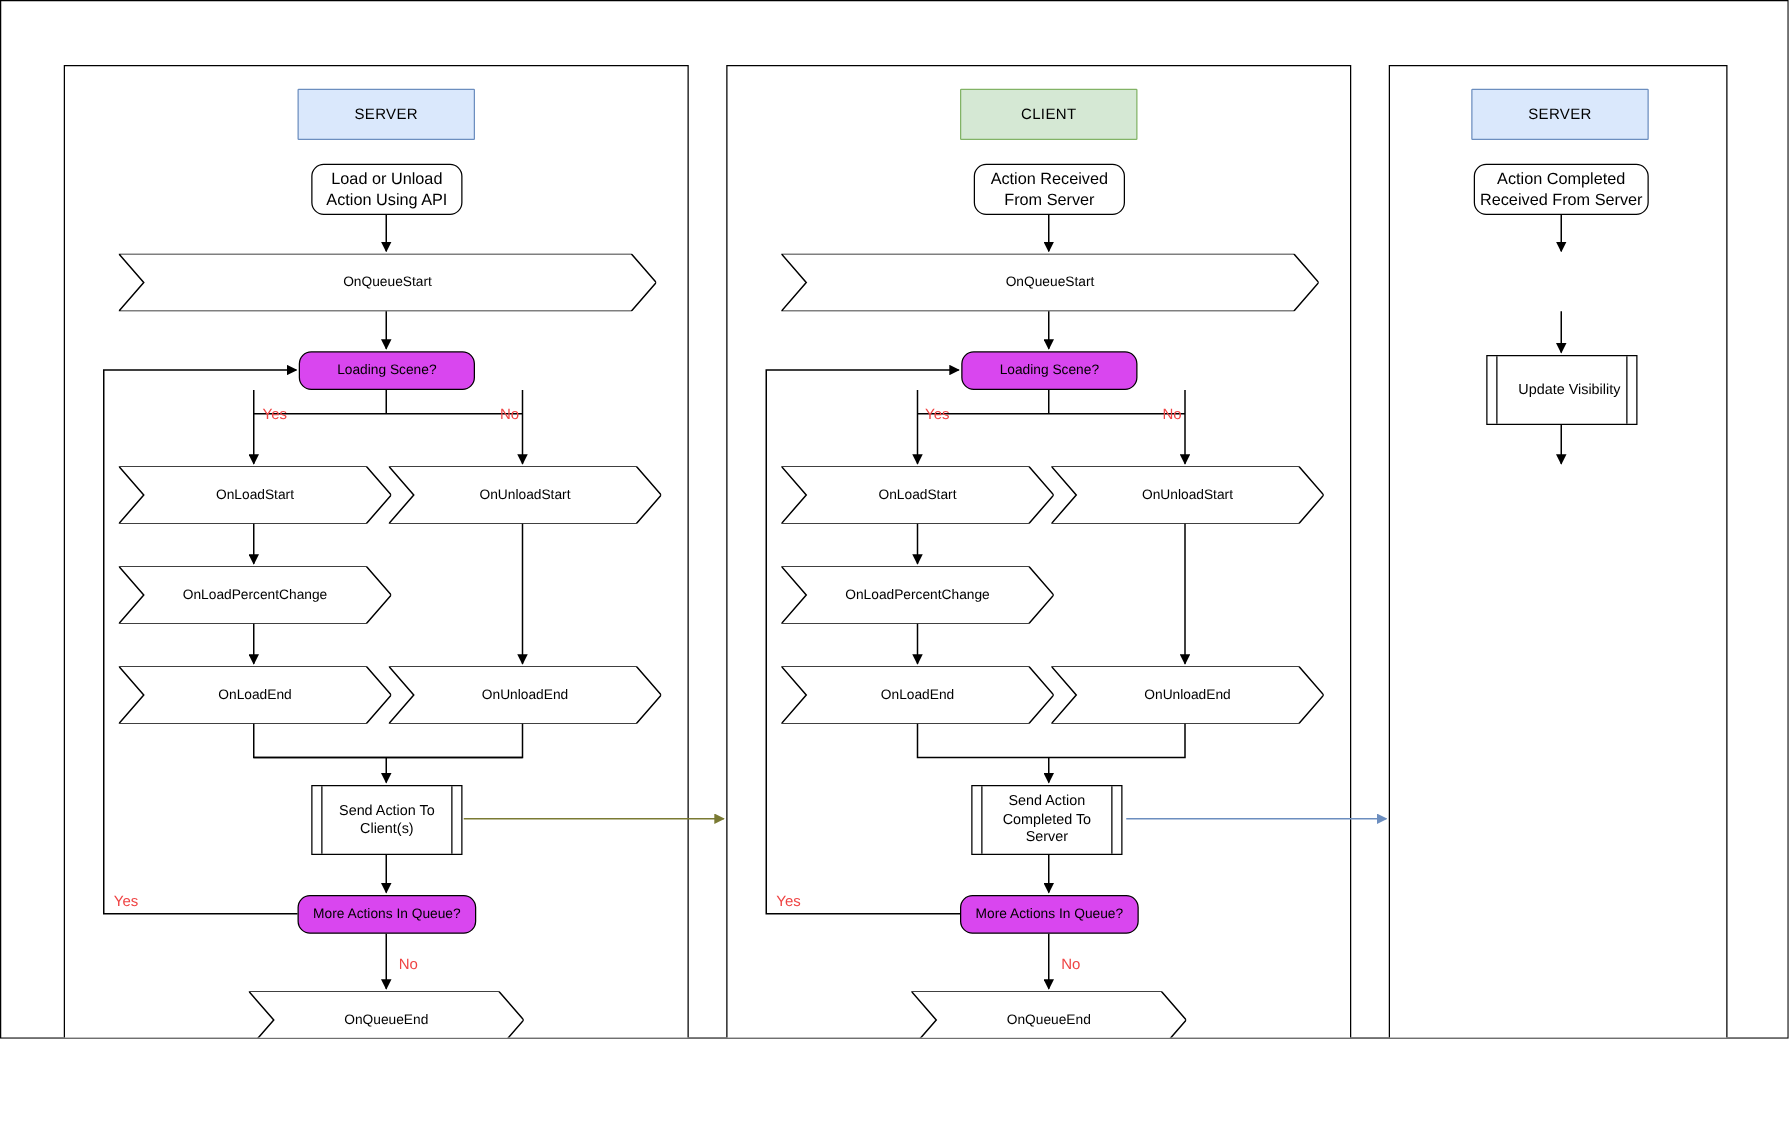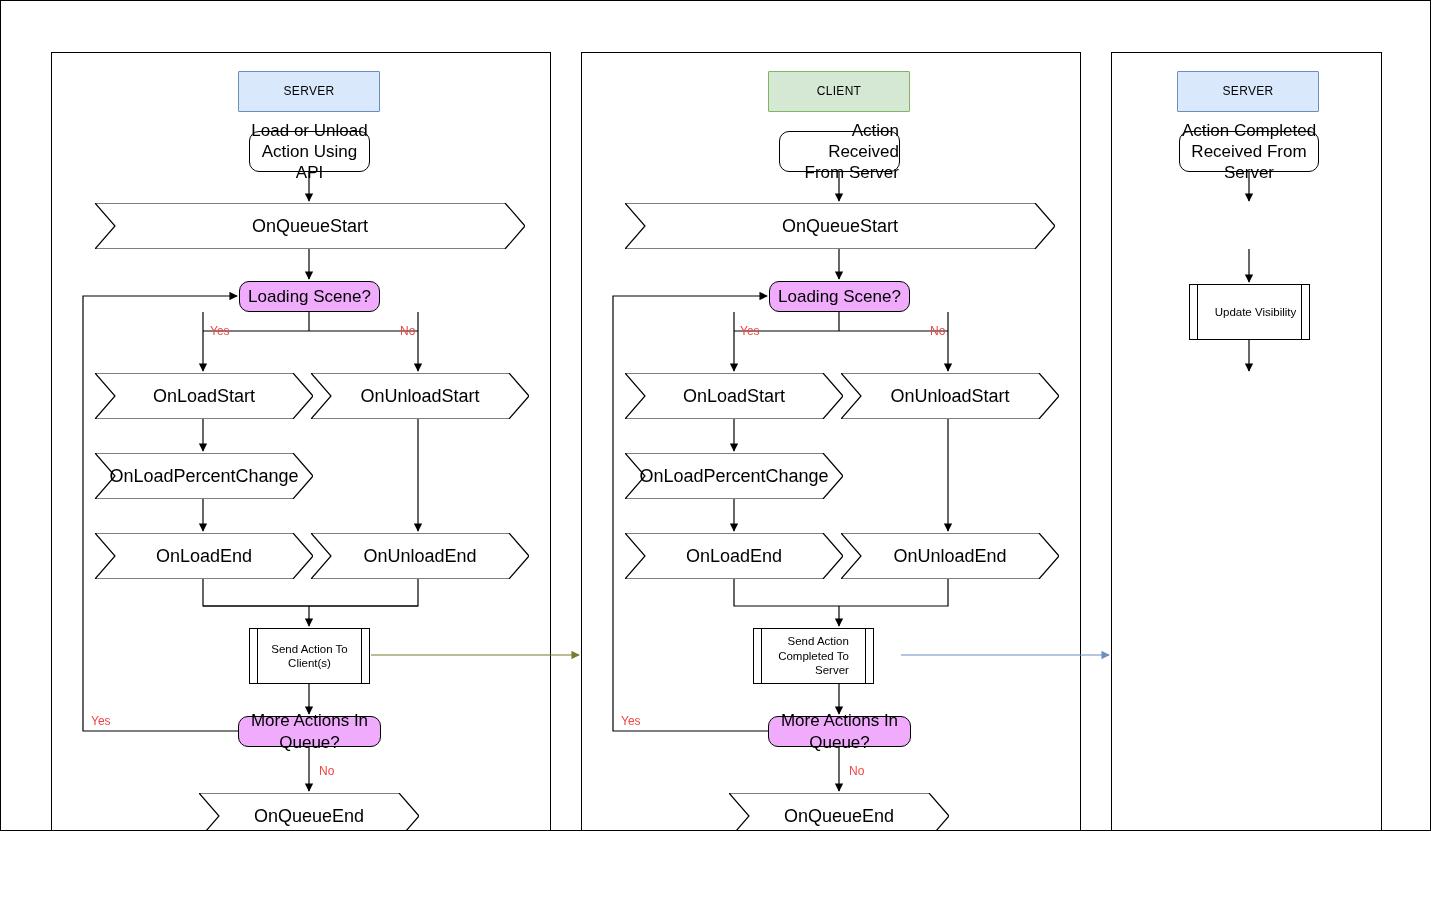--- a/index.html
+++ b/index.html
@@ -45,46 +45,46 @@
     letter-spacing: 0.3px;
   }
   .lane-header.client {
     border: 1px solid #82b366;
     background: #d5e8d4;
   }
   .term {
     border: 1px solid #000000;
     border-radius: 10px;
     background: #ffffff;
-    font-size: 17px;
+    font-size: 13px;
   }
   .dec {
     border: 1px solid #000000;
     border-radius: 10px;
-    background: #f0abfc;
-    font-size: 17px;
+    background: #d946ef;
+    font-size: 11px;
   }
   .proc {
     border: 1px solid #000000;
     background: #ffffff;
     font-size: 11.5px;
   }
   .proc::before, .proc::after {
     content: "";
     position: absolute;
     top: 0;
     bottom: 0;
     width: 0;
     border-left: 1px solid #000000;
   }
   .proc::before { left: 7px; }
   .proc::after  { right: 7px; }
   .chev {
     position: absolute;
-    font-size: 18px;
+    font-size: 11px;
     color: #000000;
     display: flex;
     align-items: center;
     justify-content: center;
     text-align: center;
   }
   .chev .shape {
     position: absolute;
     inset: 0;
   }
@@ -223,21 +223,21 @@
 
   <div class="lbl" style="left:209px; top:323px;">Yes</div>
   <div class="lbl" style="left:399px; top:323px;">No</div>
   <div class="lbl" style="left:90px; top:713px;">Yes</div>
   <div class="lbl" style="left:318px; top:763px;">No</div>
 
   <div class="panel" style="left:580px; top:51px; width:500px; height:809px;"></div>
 
   <div class="node lane-header client" style="left:767px; top:70px; width:142px; height:41px;">CLIENT</div>
 
-  <div class="node term" style="left:778px; top:130px; width:121px; height:41px;text-align:right;">
+  <div class="node term" style="left:778px; top:130px; width:121px; height:41px;">
     <span style="white-space:pre-line;">Action Received
 From Server</span>
   </div>
 
   <div class="chev" style="left:624px; top:202px; width:430px; height:46px;">
     <svg class="shape" viewBox="0 0 430 46" preserveAspectRatio="none">
       <polygon points="0,0 410,0 430,23 410,46 0,46 20,23" fill="#ffffff" stroke="#000000" stroke-width="1.2"></polygon>
     </svg>
     <span class="label">OnQueueStart</span>
   </div>
@@ -274,21 +274,21 @@
     <span class="label">OnLoadEnd</span>
   </div>
 
   <div class="chev" style="left:840px; top:532px; width:218px; height:46px;">
     <svg class="shape" viewBox="0 0 218 46" preserveAspectRatio="none">
       <polygon points="0,0 198,0 218,23 198,46 0,46 20,23" fill="#ffffff" stroke="#000000" stroke-width="1.2"></polygon>
     </svg>
     <span class="label">OnUnloadEnd</span>
   </div>
 
-  <div class="node proc" style="left:752px; top:627px; width:121px; height:56px; position:absolute;text-align:right;">
+  <div class="node proc" style="left:776px; top:627px; width:121px; height:56px; position:absolute;">
     <span style="white-space:pre-line; position:relative; z-index:2;">Send Action
 Completed To
 Server</span>
   </div>
 
   <div class="node dec" style="left:767px; top:715px; width:143px; height:31px;">
     <span>More Actions In Queue?</span>
   </div>
 
   <div class="chev" style="left:728px; top:792px; width:220px; height:46px;">

